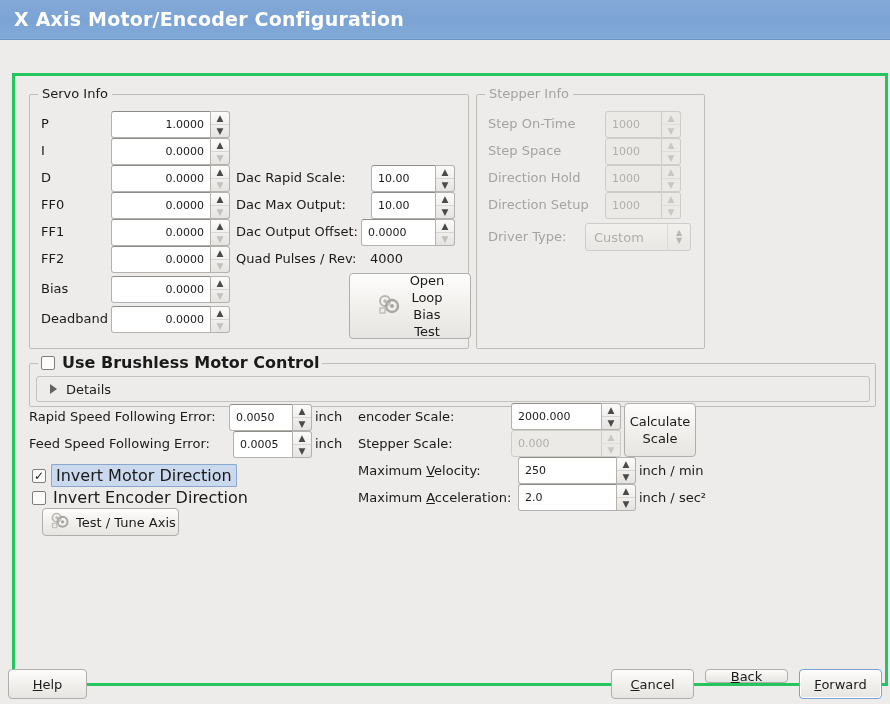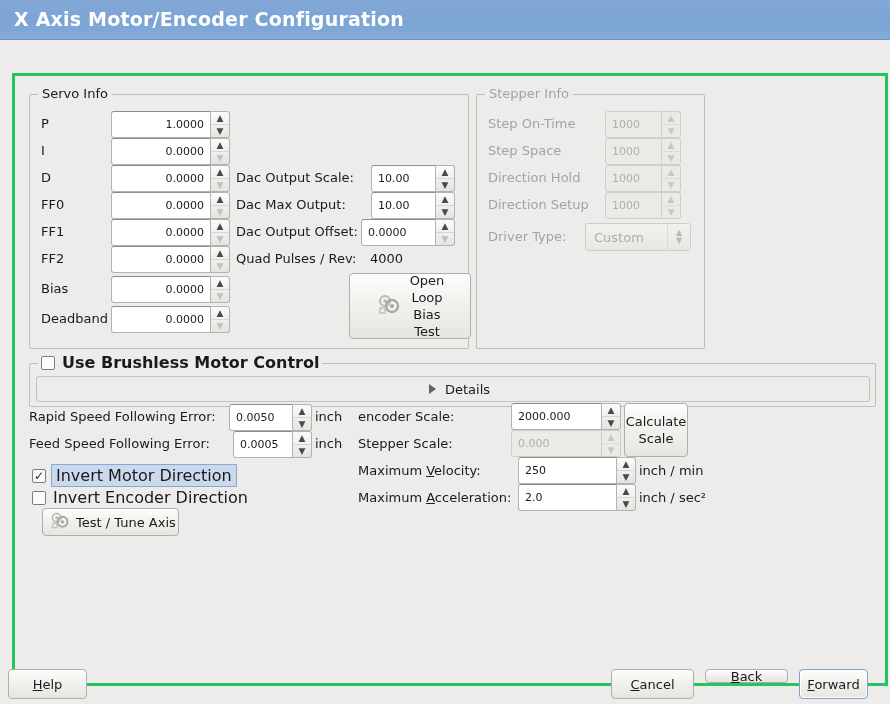--- a/index.html
+++ b/index.html
@@ -131,21 +131,21 @@
     background: #cbd9ee; border: 1px solid #8aa7cd;
     padding: 1px 4px; margin-left: 5px; border-radius: 1px;
   }
   .cbrow .cblabel.boldlbl { font-weight: bold; }
 
   
   .expander {
     position: absolute; box-sizing: border-box;
     border: 1px solid #c4c2be; border-radius: 3px;
     background: #edecea;
-    display: flex; align-items: center; padding-left: 13px; justify-content: center;
+    display: flex; align-items: center; padding-left: 13px;
   }
   .expander .tri {
     width: 0; height: 0;
     border-left: 7px solid #4a4a4a;
     border-top: 5px solid transparent;
     border-bottom: 5px solid transparent;
     opacity: .85;
   }
   .expander .exlabel { margin-left: 9px; font-size: 13px; }
 
@@ -228,21 +228,21 @@
         </div>
       </div>
       <div class="spin" style="left:81px; top:211px; width:119px;">
         <div class="fld right">0.0000</div>
         <div class="btns">
           <div class="b">▲</div>
           <div class="b sep off">▼</div>
         </div>
       </div>
 
-      <div class="lbl" style="left:206px; top:75px;">Dac Output Scale:</div>
+      <div class="lbl" style="left:206px; top:75px;">Dac Rapid Scale:</div>
       <div class="lbl" style="left:206px; top:102px;">Dac Max Output:</div>
       <div class="lbl" style="left:206px; top:129px;">Dac Output Offset:</div>
       <div class="lbl" style="left:206px; top:156px;">Quad Pulses / Rev:</div>
       <div class="staticval" style="left:340px; top:156px;">4000</div>
 
       <div class="spin" style="left:341px; top:70px; width:84px;">
         <div class="fld">10.00</div>
         <div class="btns">
           <div class="b">▲</div>
           <div class="b sep">▼</div>
@@ -396,21 +396,21 @@
 
     <div class="lbl" style="left:343px; top:360px;">Stepper Scale:</div>
     <div class="spin disabled" style="left:496px; top:354px; width:110px;">
       <div class="fld">0.000</div>
       <div class="btns">
         <div class="b">▲</div>
         <div class="b sep">▼</div>
       </div>
     </div>
 
-    <div class="btn" style="left:609px; top:327px; width:64px; height:54px;">
+    <div class="btn" style="left:609px; top:327px; width:72px; height:54px;">
       <span class="blabel">
         <span>Calculate</span><br>
         <span>Scale</span>
       </span>
     </div>
 
     <div class="lbl" style="left:343px; top:387px;">
       <span>Maximum </span><span class="u">V</span><span>elocity:</span>
     </div>
     <div class="spin" style="left:503px; top:381px; width:118px;">
@@ -439,18 +439,18 @@
   <div class="footer">
     <div class="btn" style="left:8px; top:14px; width:79px; height:30px;">
       <span class="blabel"><span class="u">H</span><span>elp</span></span>
     </div>
     <div class="btn" style="left:611px; top:670px; width:83px; height:30px; top:14px;">
       <span class="blabel"><span class="u">C</span><span>ancel</span></span>
     </div>
     <div class="btn" style="left:705px; top:14px; width:83px; height:14px;justify-content:center;">
       <span class="blabel"><span class="u">B</span><span>ack</span></span>
     </div>
-    <div class="btn focus" style="left:799px; top:14px; width:69px; height:30px;">
+    <div class="btn focus" style="left:799px; top:14px; width:83px; height:30px;">
       <span class="blabel"><span class="u">F</span><span>orward</span></span>
     </div>
   </div>
 
 </div>
 
 </body></html>

